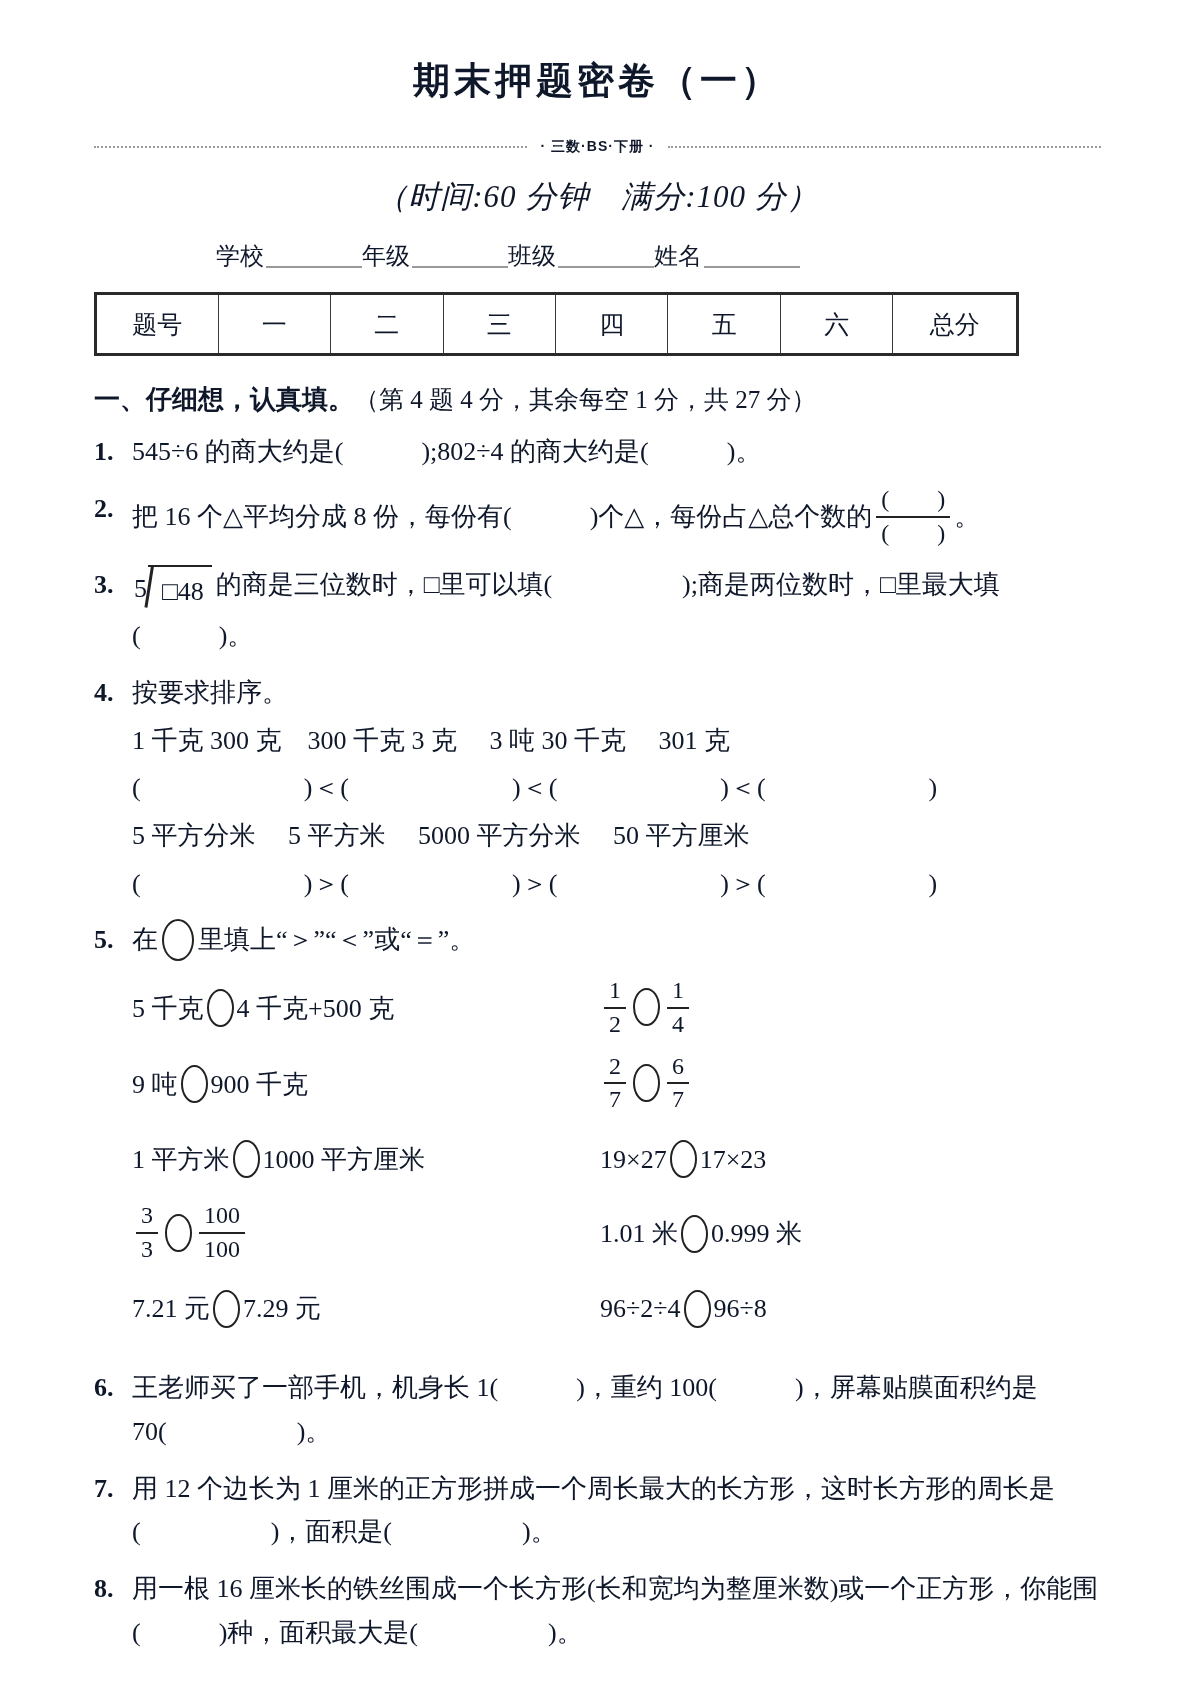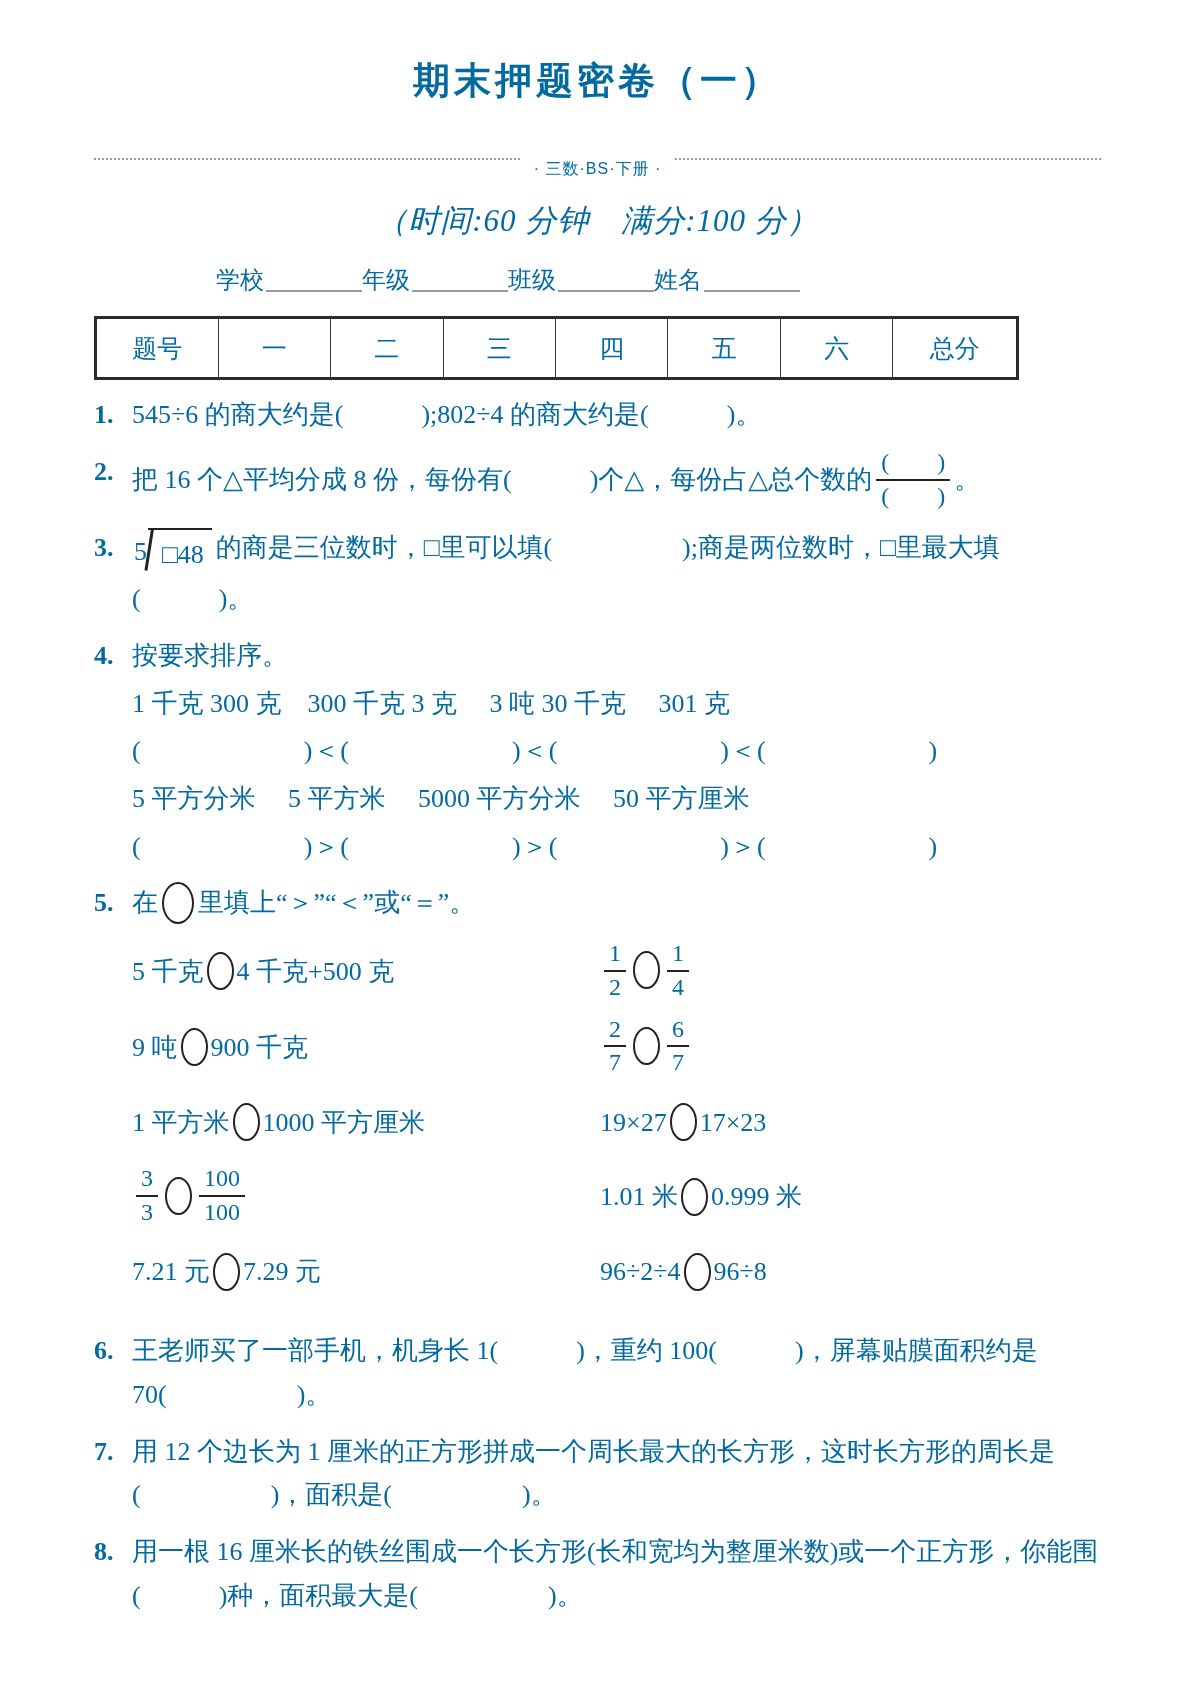--- a/index.html
+++ b/index.html
@@ -1,33 +1,33 @@
 <!DOCTYPE html>
 <html><head>
 <meta charset="utf-8">
 <style>
   * { box-sizing: border-box; }
   body { margin:0; background:#e8e8e8; }
   .page {
     position:relative; width:1191px; height:1684px; margin:0 auto;
-    background:#ffffff; color:#0369a1; overflow:hidden;
+    background:#ffffff; color:#0f172a; overflow:hidden;
     padding:44px 90px 40px 94px;
     font-family:"Liberation Serif","DejaVu Serif",serif;
     font-size:26px;
   }
   
   .title {
     text-align:center; font-size:37px; font-weight:700;
     letter-spacing:4px; margin-top:12px;
   }
   .edition-row { display:flex; align-items:center; margin-top:32px; }
   .dotline { flex:1; border-top:2px dotted #9a9a9a; height:0; }
   .edition-label {
     padding:0 14px; font-family:"Liberation Sans","DejaVu Sans",sans-serif;
-    font-weight:400; font-size:16px; letter-spacing:1px; white-space:nowrap;margin-top:21px;
+    font-weight:700; font-size:14px; letter-spacing:1px; white-space:nowrap;
   }
   .exam-info { text-align:center; font-size:31px; margin-top:20px; letter-spacing:1px;font-style:italic; }
   .info-row {
     display:flex; 
     margin:22px 115px 0 122px; font-size:24px;
   }
   .info-field { white-space:nowrap; }
   .blank {
     display:inline-block; width:96px; height:26px;
     border-bottom:2px solid #999; vertical-align:-4px; margin-left:2px;
@@ -115,20 +115,23 @@
       <td class="cn">二</td>
       <td class="cn">三</td>
       <td class="cn">四</td>
       <td class="cn">五</td>
       <td class="cn">六</td>
       <td class="cz">总分</td>
     </tr>
   </tbody>
     </table>
 
+  <div class="section-heading">
+    <span class="sec-bold">一、仔细想，认真填。</span><span class="sec-note">（第 4 题 4 分，其余每空 1 分，共 27 分）</span>
+  </div>
 
   <div class="q">
     <span class="qnum">1.</span>
     <span class="qbody">545÷6 的商大约是(　　　);802÷4 的商大约是(　　　)。</span>
   </div>
 
   <div class="q">
     <span class="qnum">2.</span>
     <span class="qbody">
       <span>把 16 个△平均分成 8 份，每份有(　　　)个△，每份占△总个数的</span><span class="frac">

